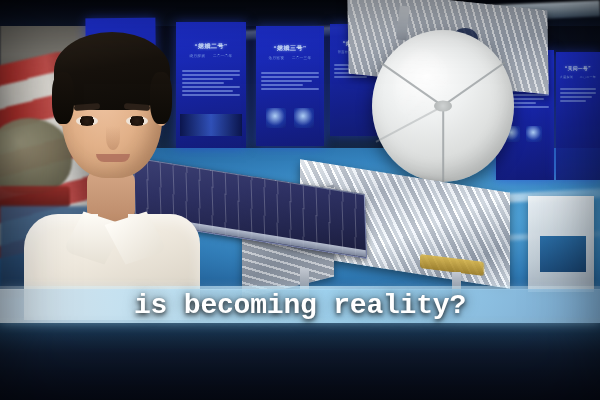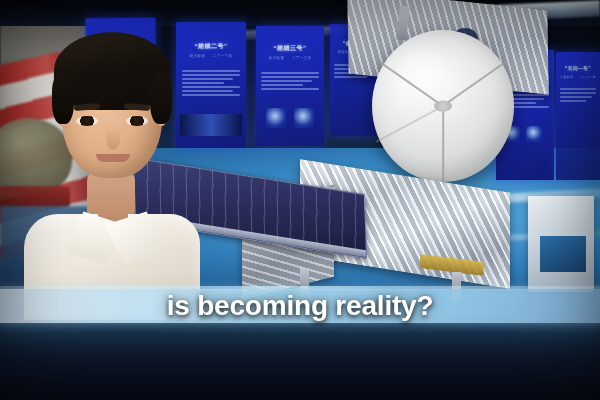--- a/index.html
+++ b/index.html
@@ -283,20 +283,21 @@
   .line1 {
     font-size:21.5px; font-weight:700; color:#101214; letter-spacing:-.15px;
     line-height:38px; white-space:nowrap;
     text-shadow:0 1px 0 rgba(255,255,255,.55);
   }
   .line2 {
     margin-top:2px;
     font-size:28px; font-weight:700; color:#ffffff; letter-spacing:-.2px;
     line-height:40px; white-space:nowrap;
     text-shadow:0 2px 5px rgba(0,0,0,.85), 0 0 14px rgba(0,0,0,.6);
+    font-family:Liberation Mono, monospace;
   }
 
   
   .vignette-b {
     position:absolute; left:0; right:0; bottom:0; height:86px;
     background:linear-gradient(180deg, rgba(10,16,32,0) 0%, rgba(10,16,32,.72) 46%, rgba(6,10,22,.95) 100%);
   }
   .vignette-edge {
     position:absolute; inset:0;
     box-shadow:inset 0 0 70px rgba(0,0,0,.55);

